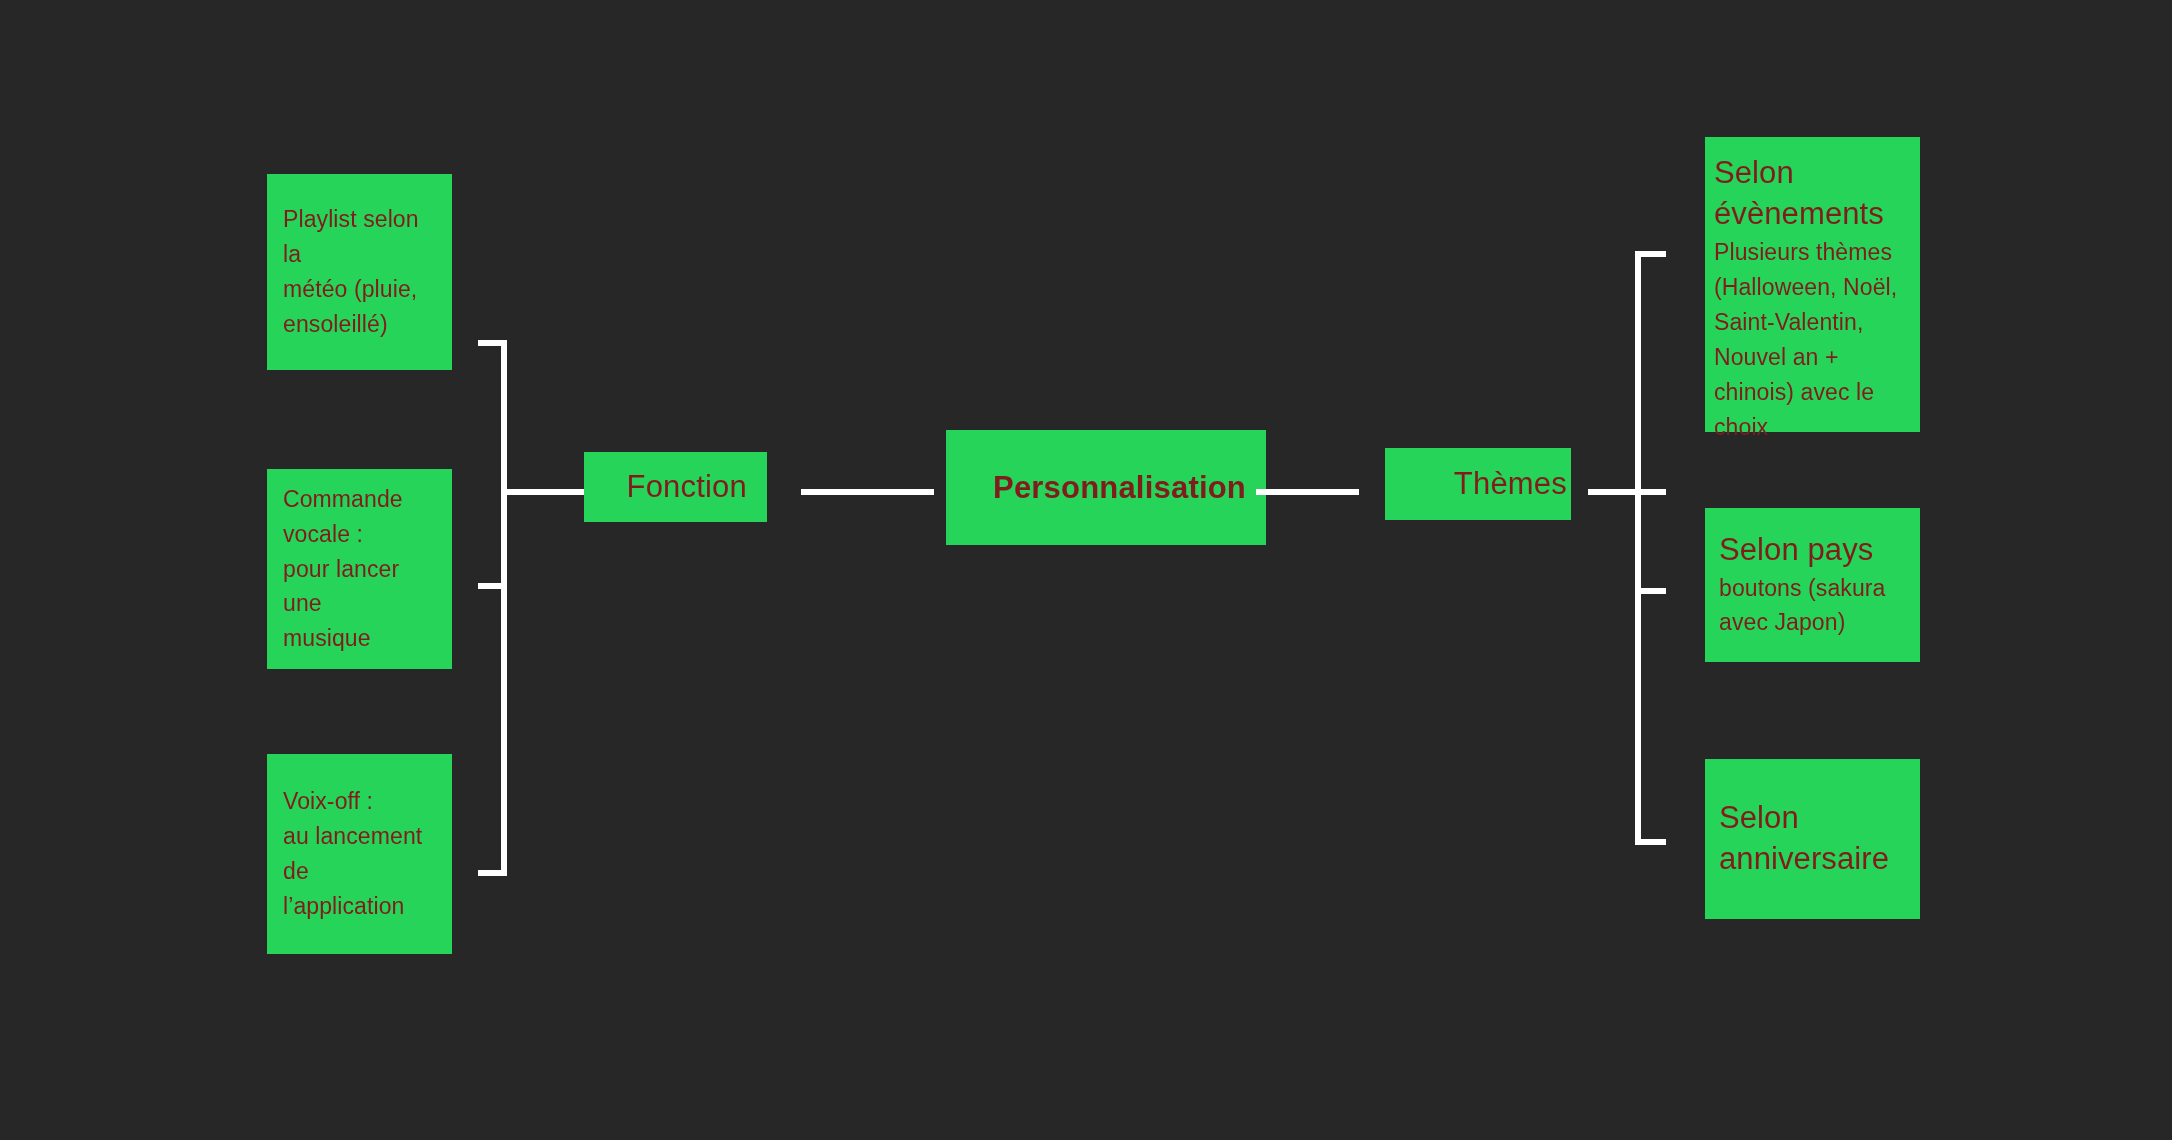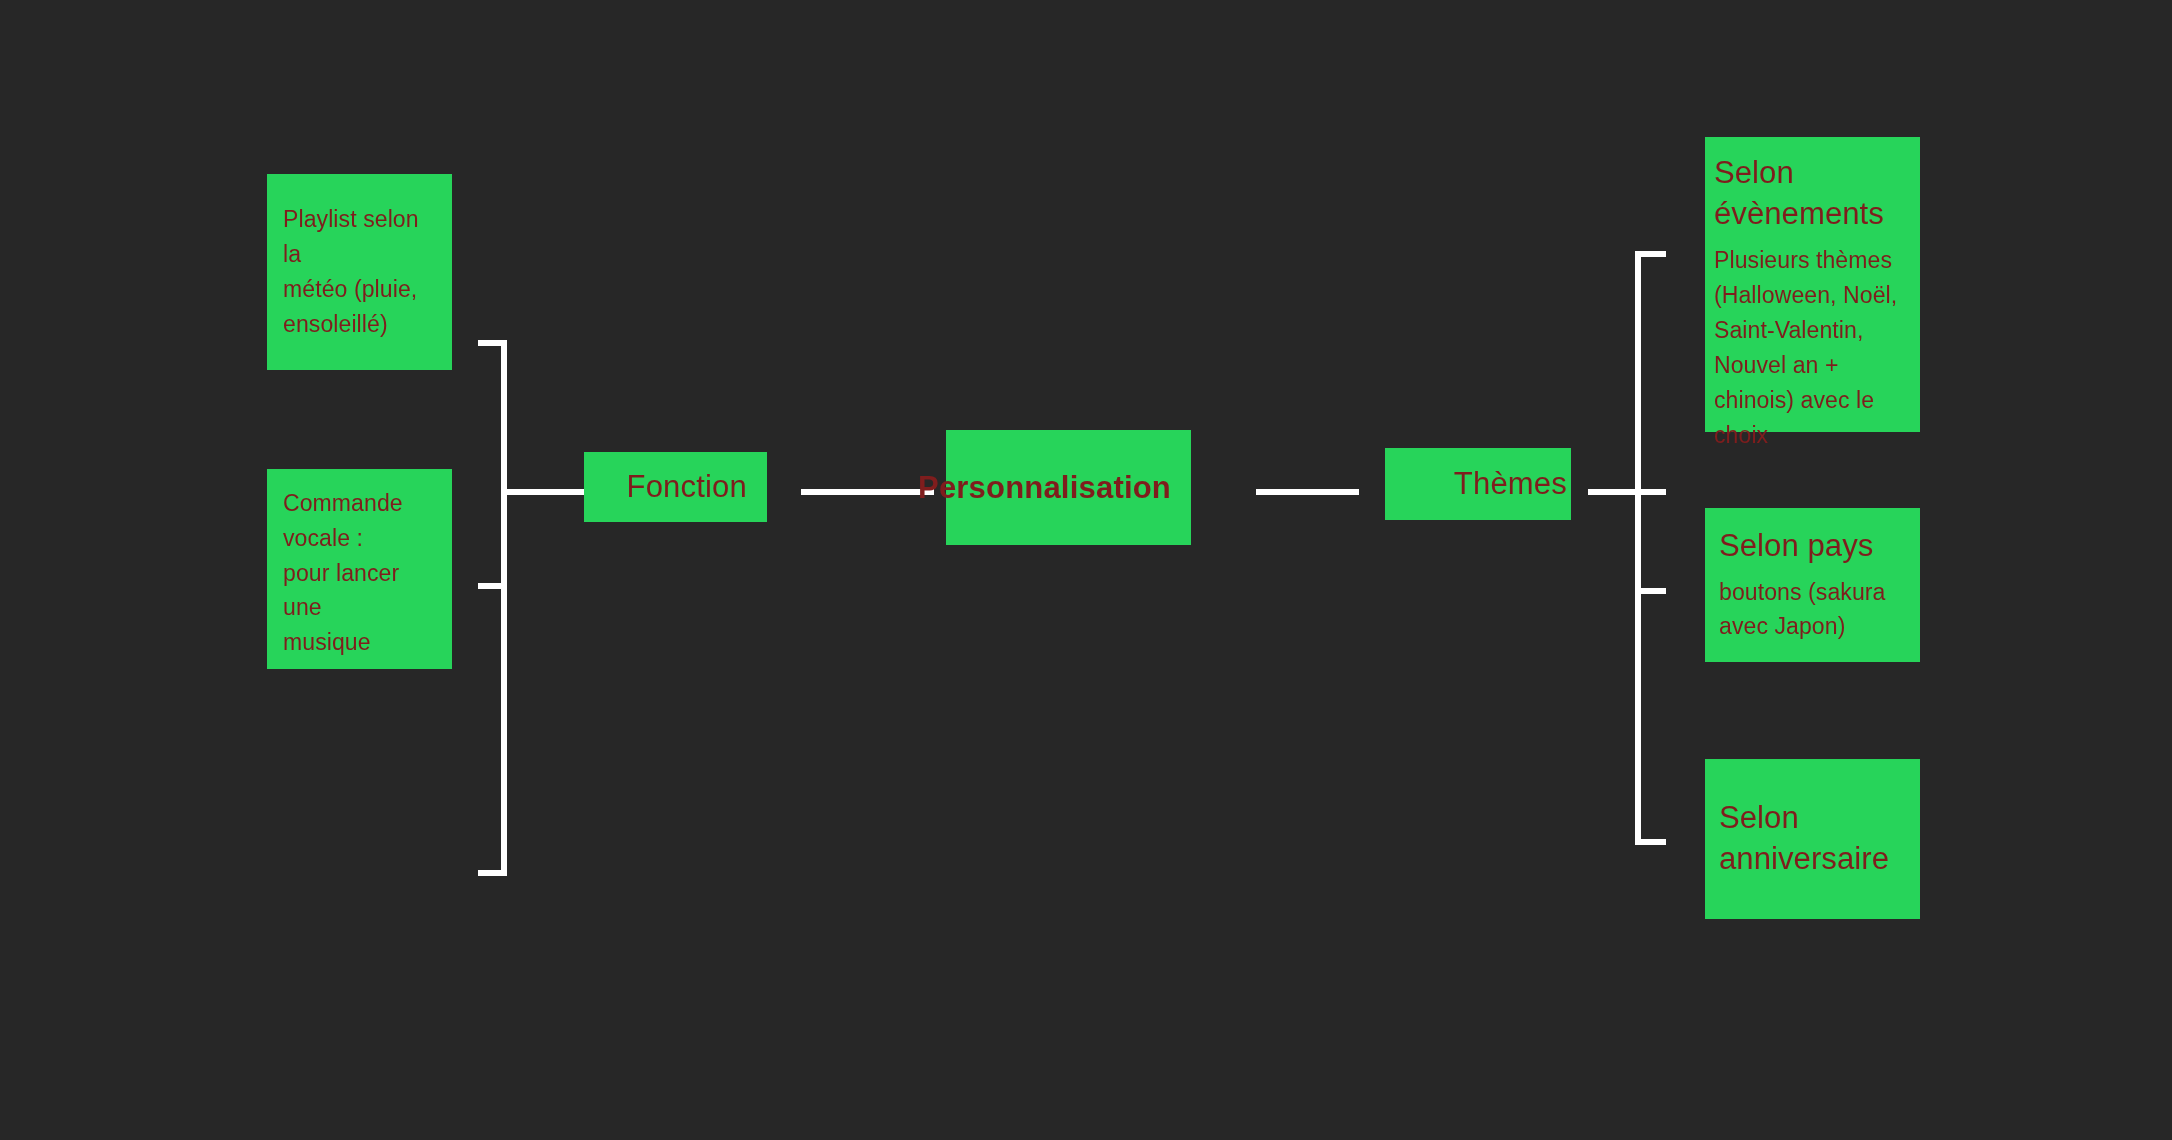--- a/index.html
+++ b/index.html
@@ -47,59 +47,63 @@
   }
   .node .center-text.bold {
     font-weight: bold;
   }
   .conn {
     position: absolute;
     background: #ffffff;
   }
   .nowrap-over {
     white-space: nowrap;
-    margin-top: 8px;
   }
 </style>
 </head>
 <body>
 
 <div id="canvas">
 
   <div class="node" style="left:267px; top:469px; width:185px; height:200px; padding:0 16px;">
     <div class="body nowrap-over">Commande
 vocale :
 pour lancer une
 musique</div>
   </div>
 
   <div class="node" style="left:267px; top:174px; width:185px; height:196px; padding:0 16px;">
     <div class="body">Playlist selon la
 météo (pluie,
 ensoleillé)</div>
   </div>
 
+  <div class="node" style="left:267px; top:754px; width:185px; height:200px; padding:0 16px;">
+    <div class="body nowrap-over">Voix-off :
+au lancement
+de l’application</div>
+  </div>
 
   <div class="conn" style="left:501px; top:340px; width:6px; height:536px;"></div>
 
   <div class="conn" style="left:478px; top:340px; width:29px; height:6px;"></div>
 
   <div class="conn" style="left:478px; top:870px; width:29px; height:6px;"></div>
 
   <div class="conn" style="left:478px; top:583px; width:29px; height:6px;"></div>
 
   <div class="conn" style="left:501px; top:489px; width:83px; height:6px;"></div>
 
   <div class="node center-label" style="left:584px; top:452px; width:183px; height:70px; padding:0 20px;">
     <div class="center-text">Fonction</div>
   </div>
 
   <div class="conn" style="left:801px; top:489px; width:133px; height:6px;"></div>
 
-  <div class="node center-label" style="left:946px; top:430px; width:245px; height:115px; padding:0 20px;">
+  <div class="node center-label" style="left:946px; top:430px; width:320px; height:115px; padding:0 20px;">
     <div class="center-text bold">Personnalisation</div>
   </div>
 
   <div class="conn" style="left:1256px; top:489px; width:103px; height:6px;"></div>
 
   <div class="node center-label" style="left:1385px; top:448px; width:186px; height:72px; padding:0 4px;">
     <div class="center-text">Thèmes</div>
   </div>
 
   <div class="conn" style="left:1588px; top:489px; width:78px; height:6px;"></div>

